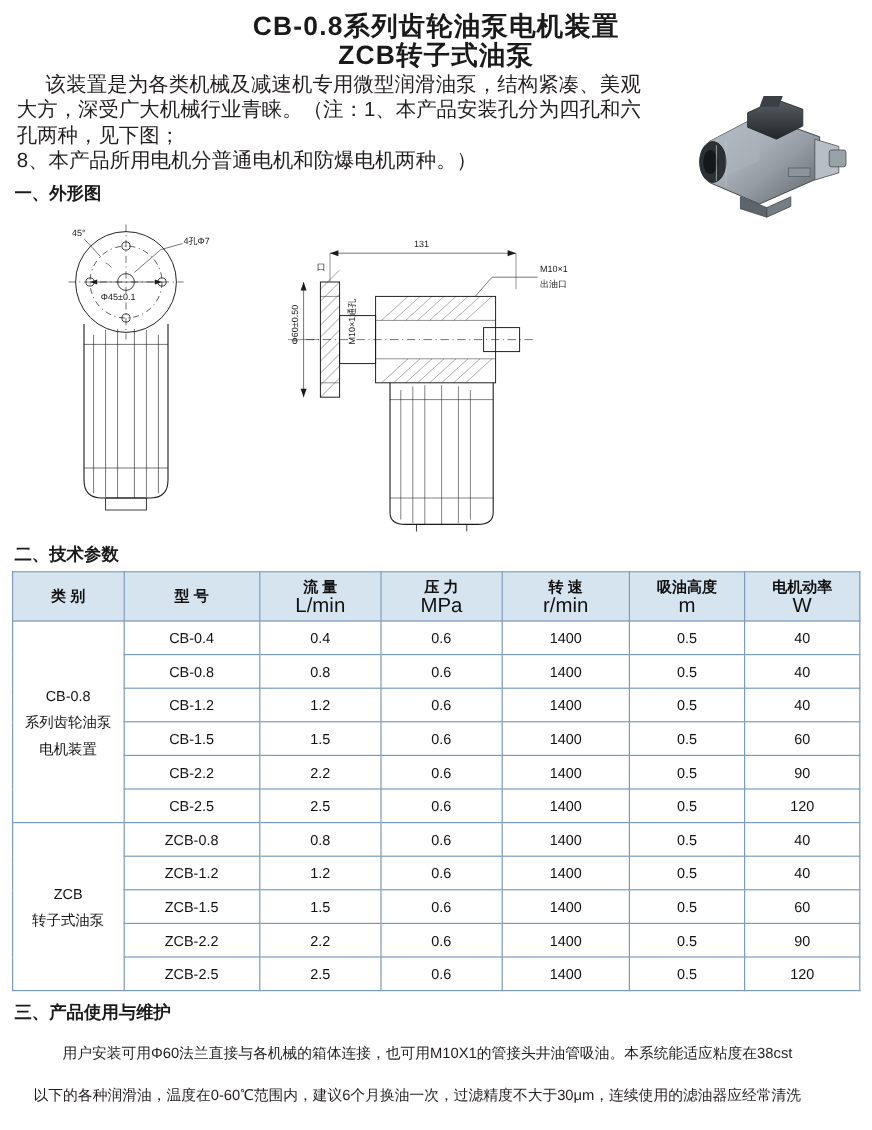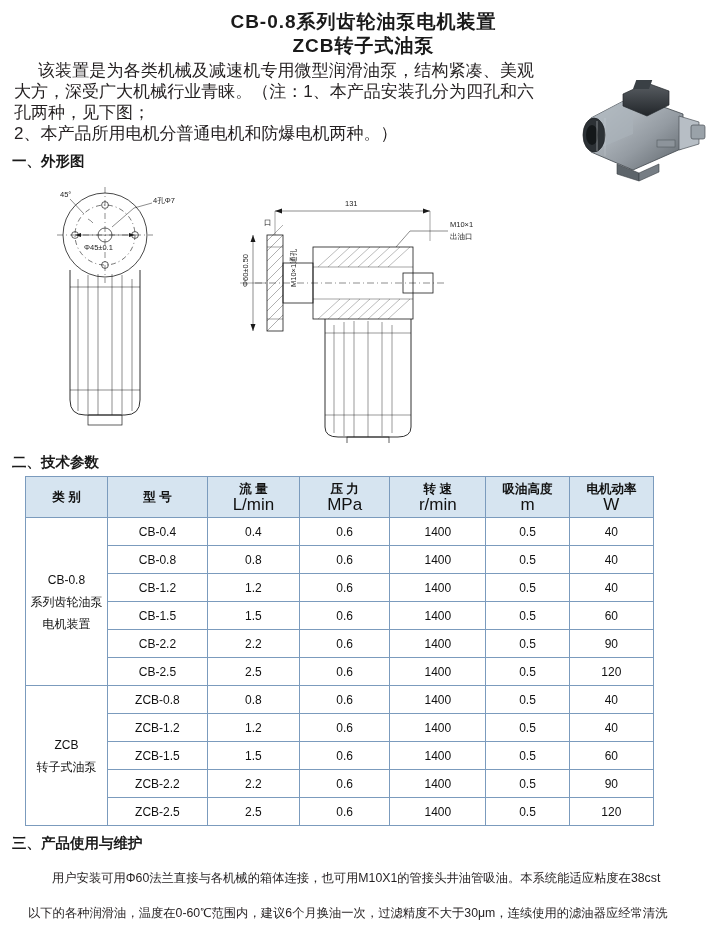--- a/index.html
+++ b/index.html
@@ -19,21 +19,21 @@
     position: relative;
     width: 727px;
     height: 942px;
   }
   
   .title-block {
     text-align: center;
     padding-top: 10px;
   }
   .title-line {
-    font-size: 19px;
+    font-size: 22px;
     font-weight: bold;
     letter-spacing: 1px;
     line-height: 24px;
     color: #1a1a1a;
   }
   
   .intro {
     margin: 2px 14px 0 14px;
     font-size: 17px;
     line-height: 21px;
@@ -67,22 +67,22 @@
     height: 270px;
     margin: 2px 0 0 0;
     text-align: center;
   }
   .drawings svg {
     display: block;
   }
   
   table.spec {
     border-collapse: collapse;
-    margin: 4px 10px 0 25px;
-    width: 629px;
+    margin: 4px 10px 0 10px;
+    width: 707px;
     font-size: 12px;
   }
   table.spec th, table.spec td {
     border: 1px solid #7b9bbd;
     text-align: center;
     padding: 0;
     height: 27px;
     color: #111;
   }
   table.spec thead th {
@@ -165,21 +165,21 @@
 
       <rect x="96" y="62" width="18" height="7" fill="#8d949b" stroke="#4a5056" stroke-width="0.5"></rect>
 
       <line x1="36" y1="43" x2="36" y2="73" stroke="#e3e8ec" stroke-width="0.8" opacity="0.6"></line>
       <line x1="44" y1="40" x2="44" y2="78" stroke="#e3e8ec" stroke-width="0.6" opacity="0.4"></line>
     </svg>
   </div>
 
   <div class="intro">
     <p class="indent">该装置是为各类机械及减速机专用微型润滑油泵，结构紧凑、美观大方，深受广大机械行业青睐。（注：1、本产品安装孔分为四孔和六孔两种，见下图；</p>
-    <p>2、本产品所用电机分普通电机和防爆电机两种。）</p>
+    <p>8、本产品所用电机分普通电机和防爆电机两种。）</p>
   </div>
 
   <div class="section-heading">一、外形图</div>
 
   <div class="drawings">
     <svg width="727" height="268" viewBox="0 0 727 268">
       <g stroke="#1a1a1a" fill="none" stroke-width="0.7">
 
         <g>
 

